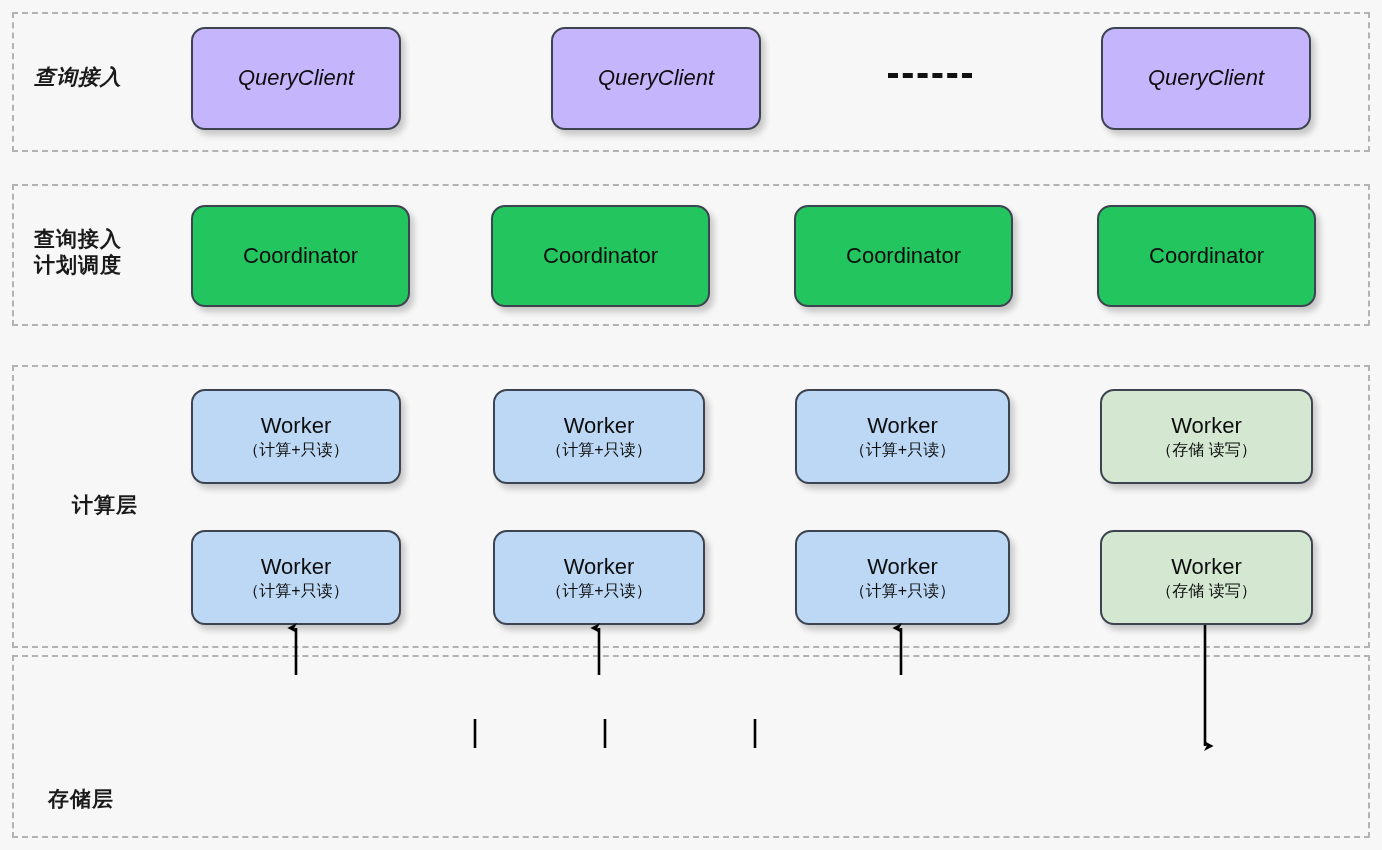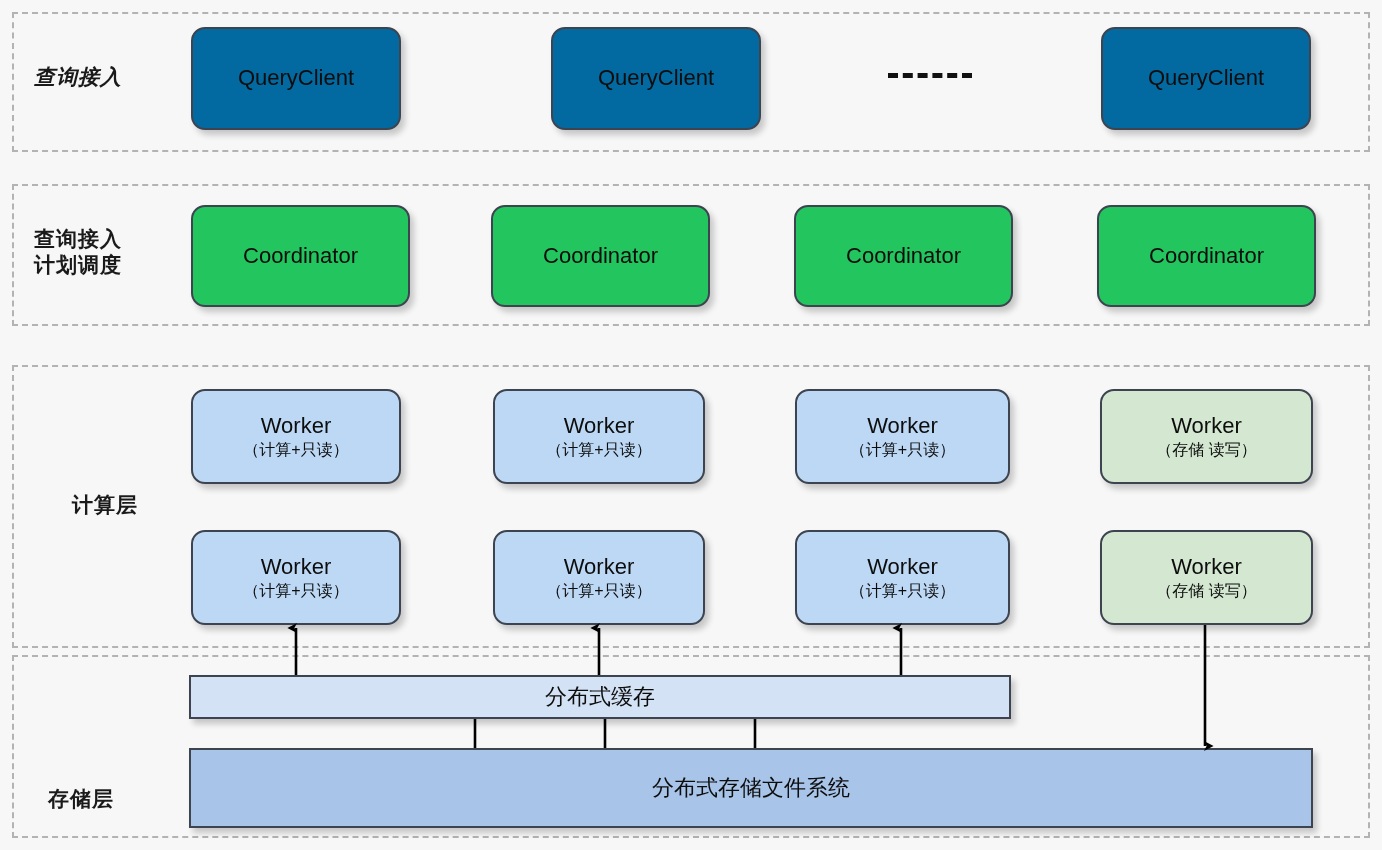--- a/index.html
+++ b/index.html
@@ -42,21 +42,21 @@
     align-items:center;
     justify-content:center;
     text-align:center;
     font-size:22px;
     color:#0d0d0d;
     line-height:1.28;
     box-shadow:4px 5px 6px rgba(0,0,0,0.20);
   }
   .node .l2{font-size:16px;}
 
-  .node.client{background:#0369a1;}
+  .node.client{background:#c4b5fd;font-style:italic;}
   .node.coord{background:#22c55e;}
   .node.worker-c{background:#bcd8f5;}
   .node.worker-s{background:#d3e7d1;}
 
   
   .bar{
     position:absolute;
     box-sizing:border-box;
     border:2px solid #3d4450;
     display:flex;
@@ -149,26 +149,20 @@
   </div>
   <div class="node worker-c" style="left:795px;top:530px;width:215px;height:95px;">
     <span>Worker</span>
     <span class="l2">（计算+只读）</span>
   </div>
   <div class="node worker-s" style="left:1100px;top:530px;width:213px;height:95px;">
     <span>Worker</span>
     <span class="l2">（存储 读写）</span>
   </div>
 
-  <div class="bar cache" style="left:189px;top:675px;width:822px;height:44px;">
-    <span>分布式缓存</span>
-  </div>
-  <div class="bar fs" style="left:189px;top:748px;width:1124px;height:80px;">
-    <span>分布式存储文件系统</span>
-  </div>
 
   <svg id="links" viewBox="0 0 1382 850" xmlns="http://www.w3.org/2000/svg">
     <defs>
       <marker id="arrowUp" markerWidth="11" markerHeight="11" refX="5.5" refY="9.2" orient="auto" markerUnits="userSpaceOnUse">
         <path d="M5.5,0.6 L10.4,10.2 L5.5,7.6 L0.6,10.2 Z" fill="#000"></path>
       </marker>
       <marker id="arrowDown" markerWidth="11" markerHeight="11" refX="5.5" refY="9.2" orient="auto" markerUnits="userSpaceOnUse">
         <path d="M5.5,0.6 L10.4,10.2 L5.5,7.6 L0.6,10.2 Z" fill="#000"></path>
       </marker>
     </defs>

